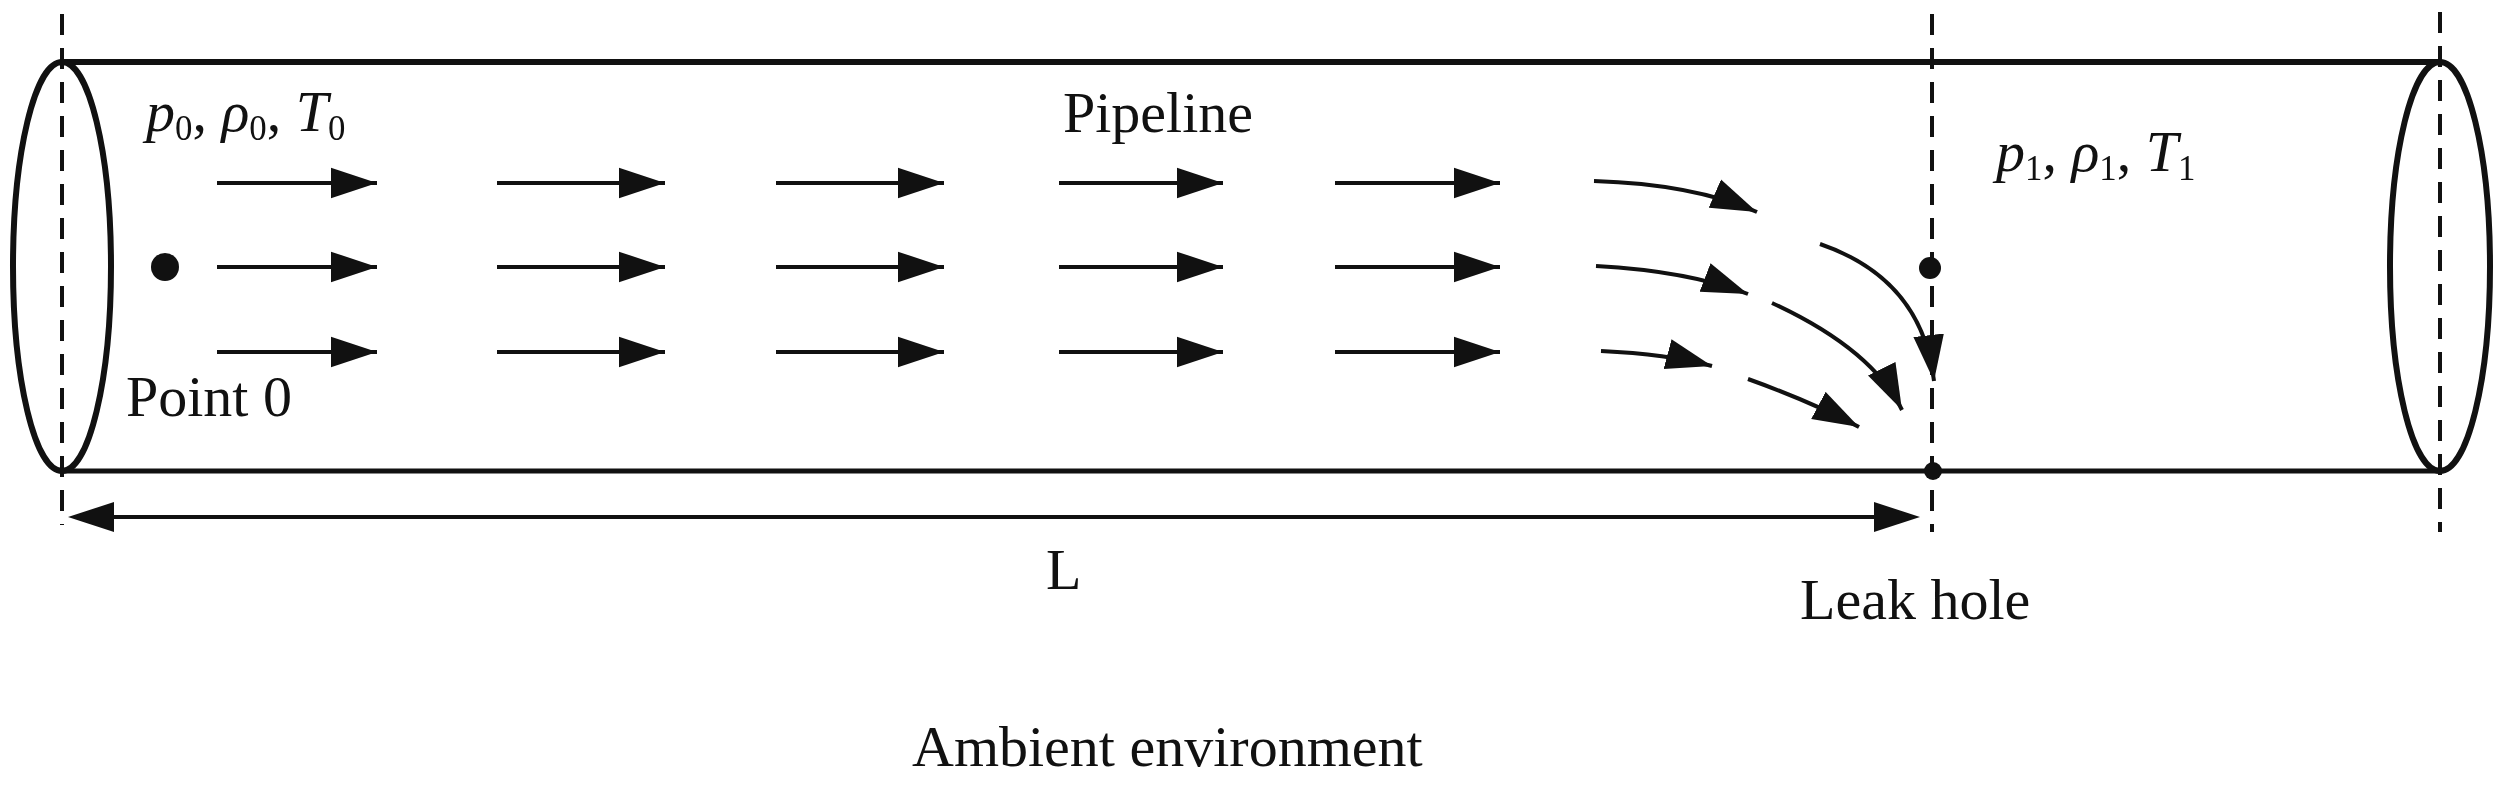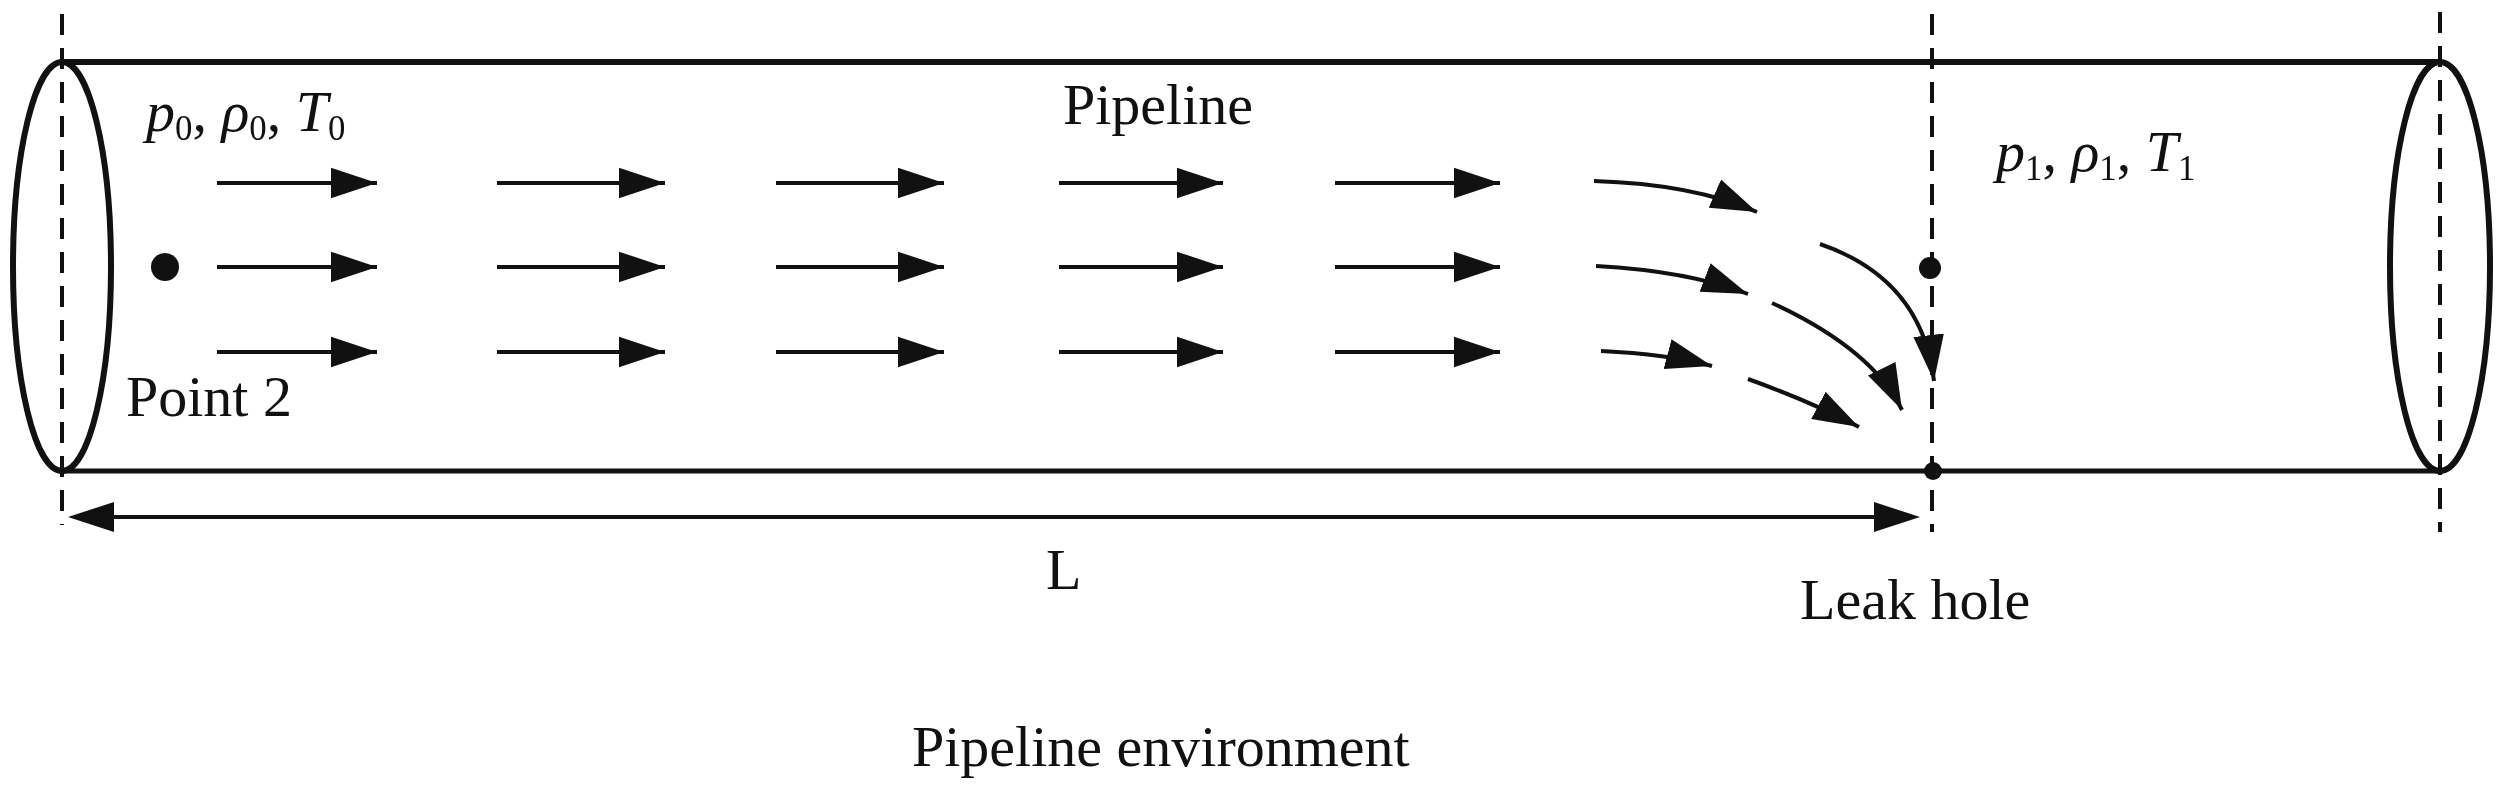--- a/index.html
+++ b/index.html
@@ -90,31 +90,31 @@
       <line x1="104" y1="517" x2="1884" y2="517" stroke="#111111" stroke-width="4"></line>
       <polygon points="68,517 114,502 114,532" fill="#111111"></polygon>
       <polygon points="1920,517 1874,502 1874,532" fill="#111111"></polygon>
     </g>
   </svg>
 
   <div class="lbl" style="left:146px;top:83px">
     <span class="it">p</span><span class="sub">0</span><span>, </span><span class="it">ρ</span><span class="sub">0</span><span>, </span><span class="it">T</span><span class="sub">0</span>
   </div>
 
-  <div class="lbl" style="left:1063px;top:76px">Pipeline</div>
+  <div class="lbl" style="left:1063px;top:84px">Pipeline</div>
 
-  <div class="lbl" style="left:126px;top:368px">Point 2</div>
+  <div class="lbl" style="left:126px;top:368px">Point 0</div>
 
   <div class="lbl" style="left:1996px;top:123px">
     <span class="it">p</span><span class="sub">1</span><span>, </span><span class="it">ρ</span><span class="sub">1</span><span>, </span><span class="it">T</span><span class="sub">1</span>
   </div>
 
 
 
 
   <div class="lbl" style="left:1800px;top:571px">Leak hole</div>
 
 
-  <div class="lbl" style="left:912px;top:718px">Pipeline environment</div>
+  <div class="lbl" style="left:912px;top:718px">Ambient environment</div>
 
   <div class="lbl" style="left:1046px;top:541px">L</div>
 
 </div>
 
 </body></html>

